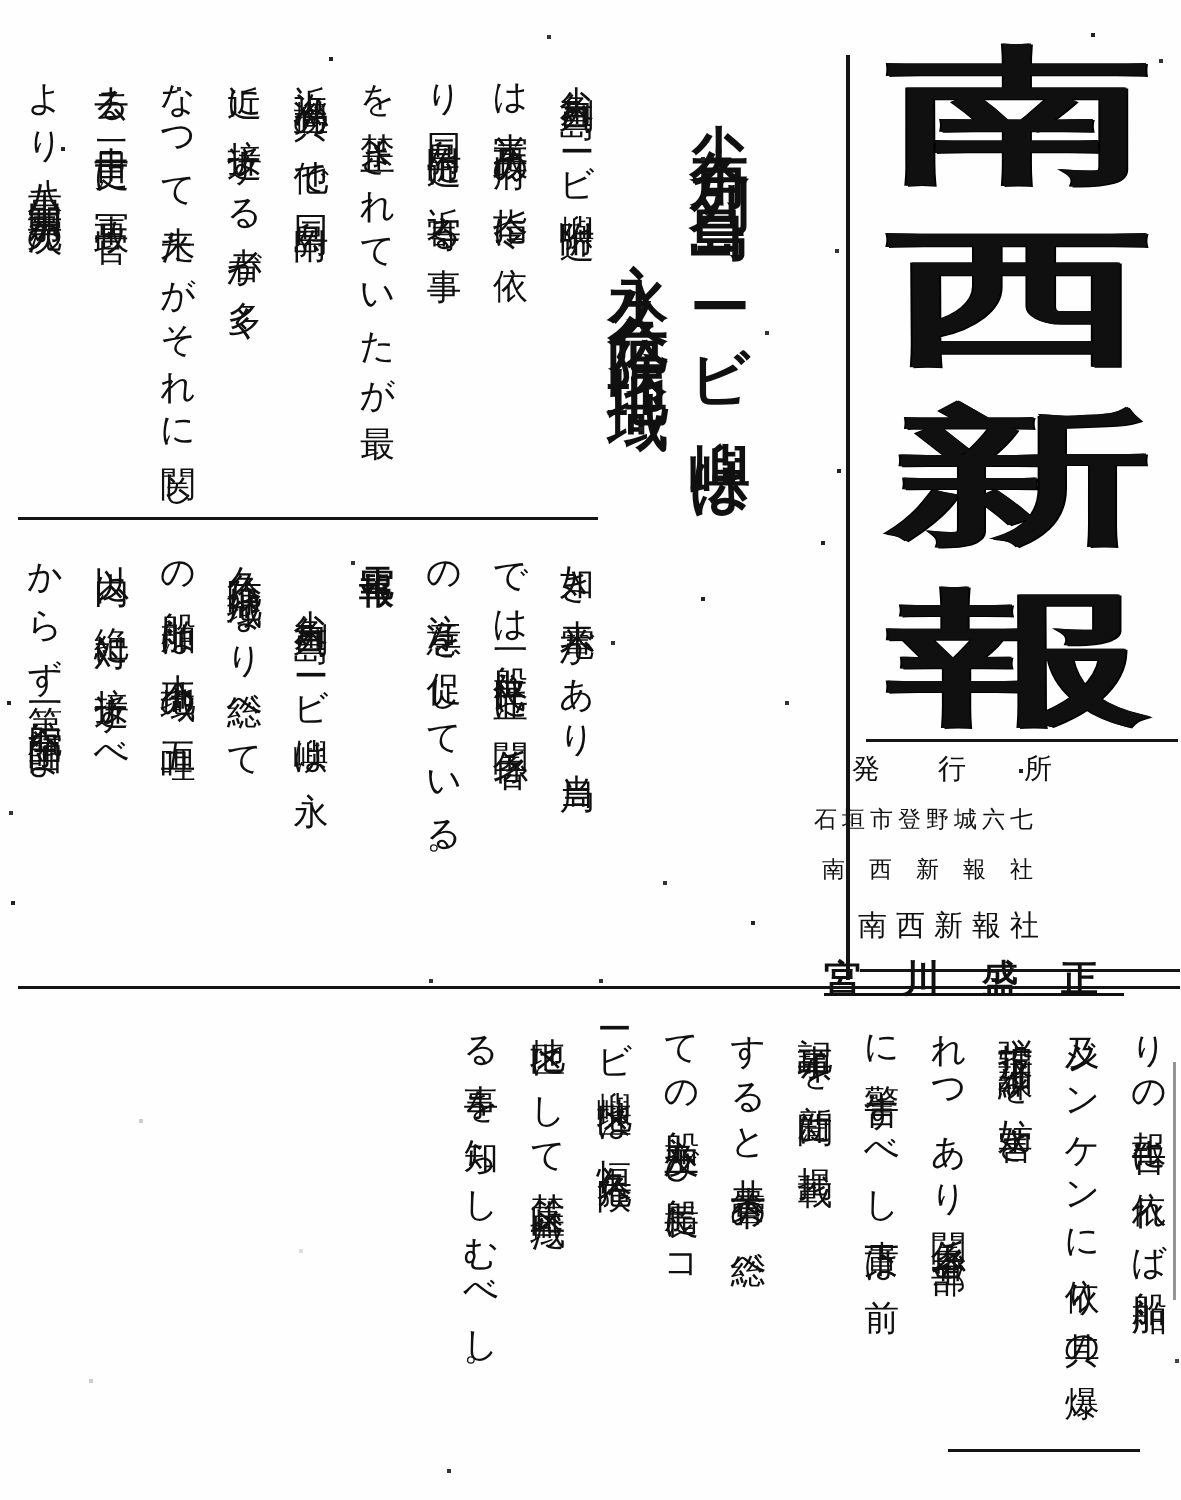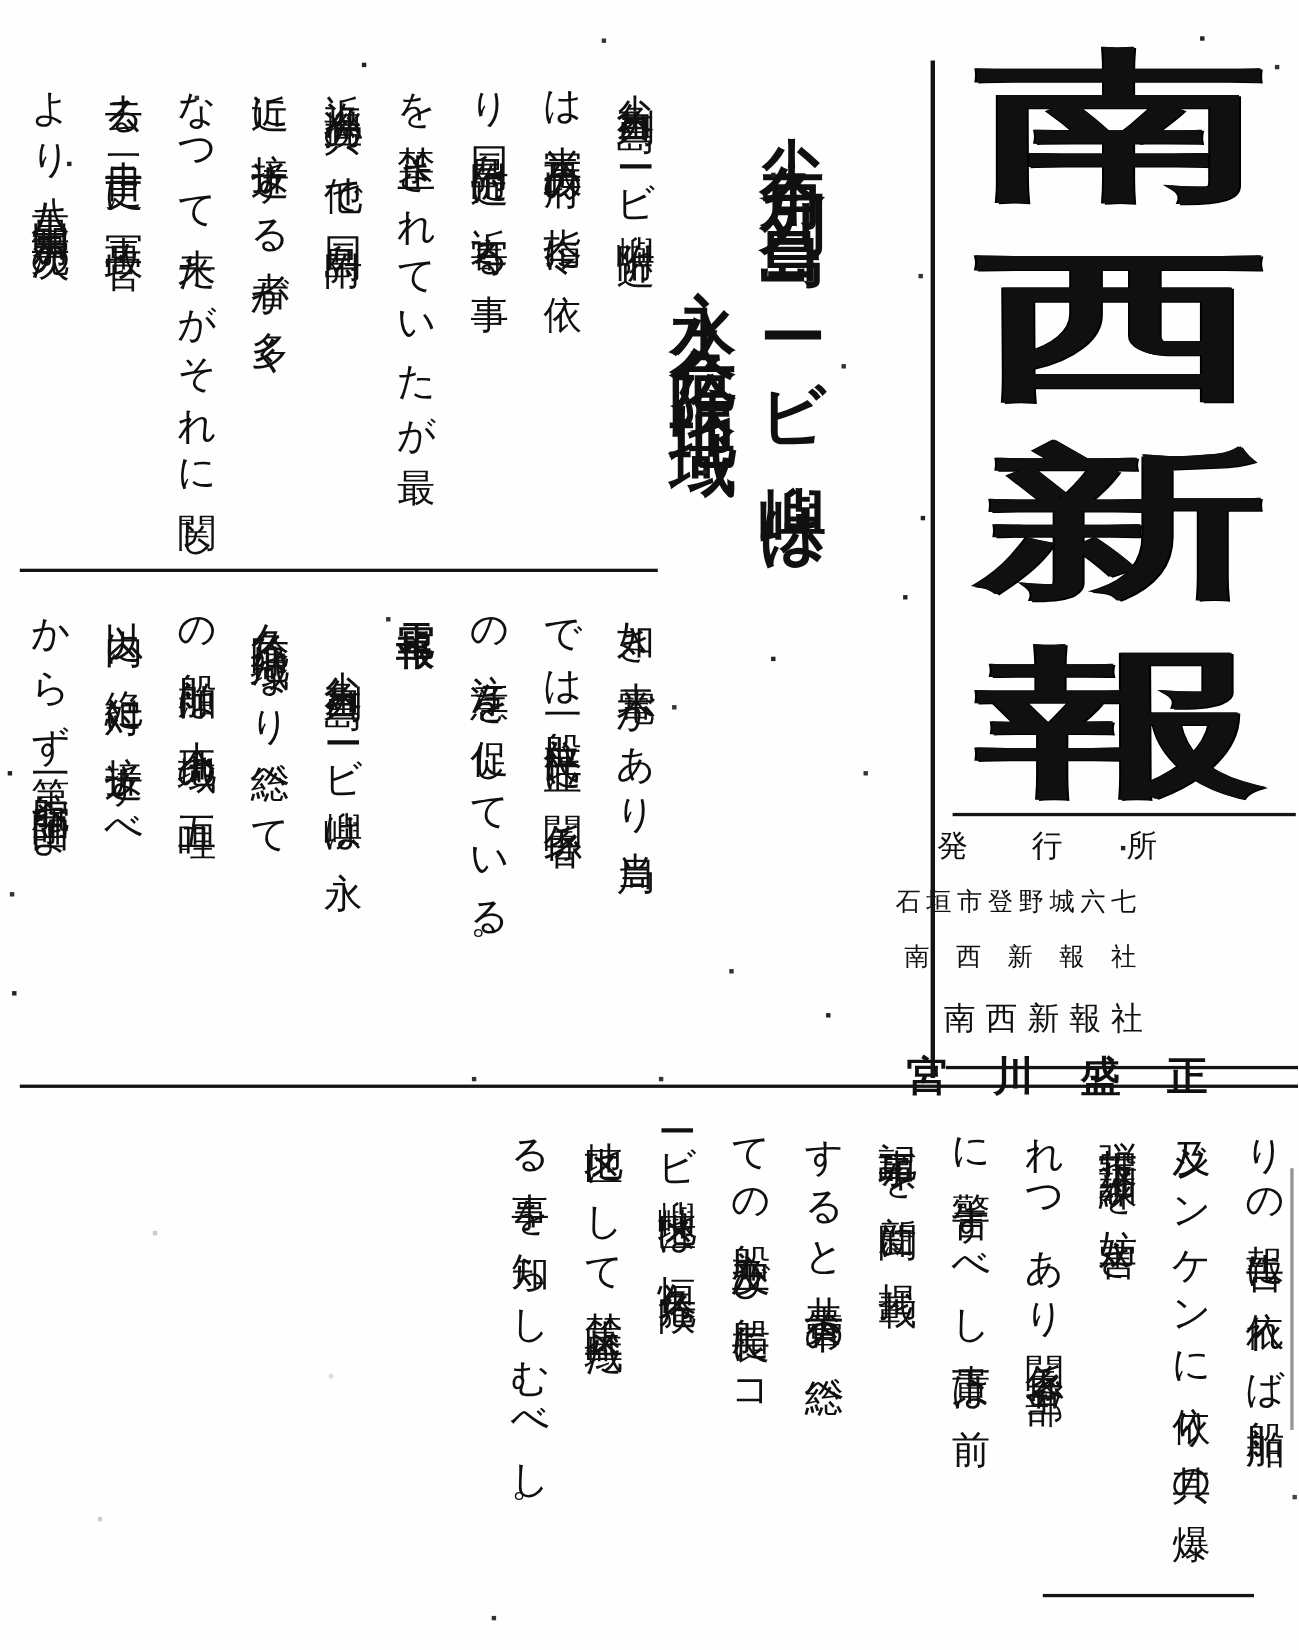--- a/index.html
+++ b/index.html
@@ -44,21 +44,21 @@
   .indent1{padding-top:44px;}
   .dateline{font-weight:bold;}
 
   
   .colophon{position:absolute;left:812px;top:750px;width:312px;}
   .c-line{white-space:nowrap;overflow:hidden;}
   .c1{font-size:28px;letter-spacing:58px;padding-left:40px;height:54px;}
   .c2{font-size:23px;letter-spacing:5px;padding-left:2px;height:50px;}
   .c3{font-size:23px;letter-spacing:24px;padding-left:10px;height:52px;}
   .c4{font-size:29px;letter-spacing:9px;padding-left:46px;height:48px;}
-  .c5{font-size:37px;letter-spacing:42px;padding-left:12px;font-weight:bold;}
+  .c5{font-size:37px;letter-spacing:42px;padding-left:12px;font-weight:bold;text-decoration:underline;}
 
   
   .rule{position:absolute;background:#141414;}
   .rule-row1{left:18px;top:517px;width:580px;height:3px;}
   .rule-main{left:18px;top:986px;width:1162px;height:3px;}
   .rule-col-top{left:866px;top:739px;width:312px;height:3px;}
   .rule-col-bottom{left:860px;top:969px;width:320px;height:3px;}
   .rule-bottom-right{left:948px;top:1449px;width:192px;height:3px;}
   .vrule-masthead{left:846px;top:55px;width:4px;height:925px;}
   .vrule-right{left:1173px;top:1062px;width:3px;height:238px;opacity:.45;}

